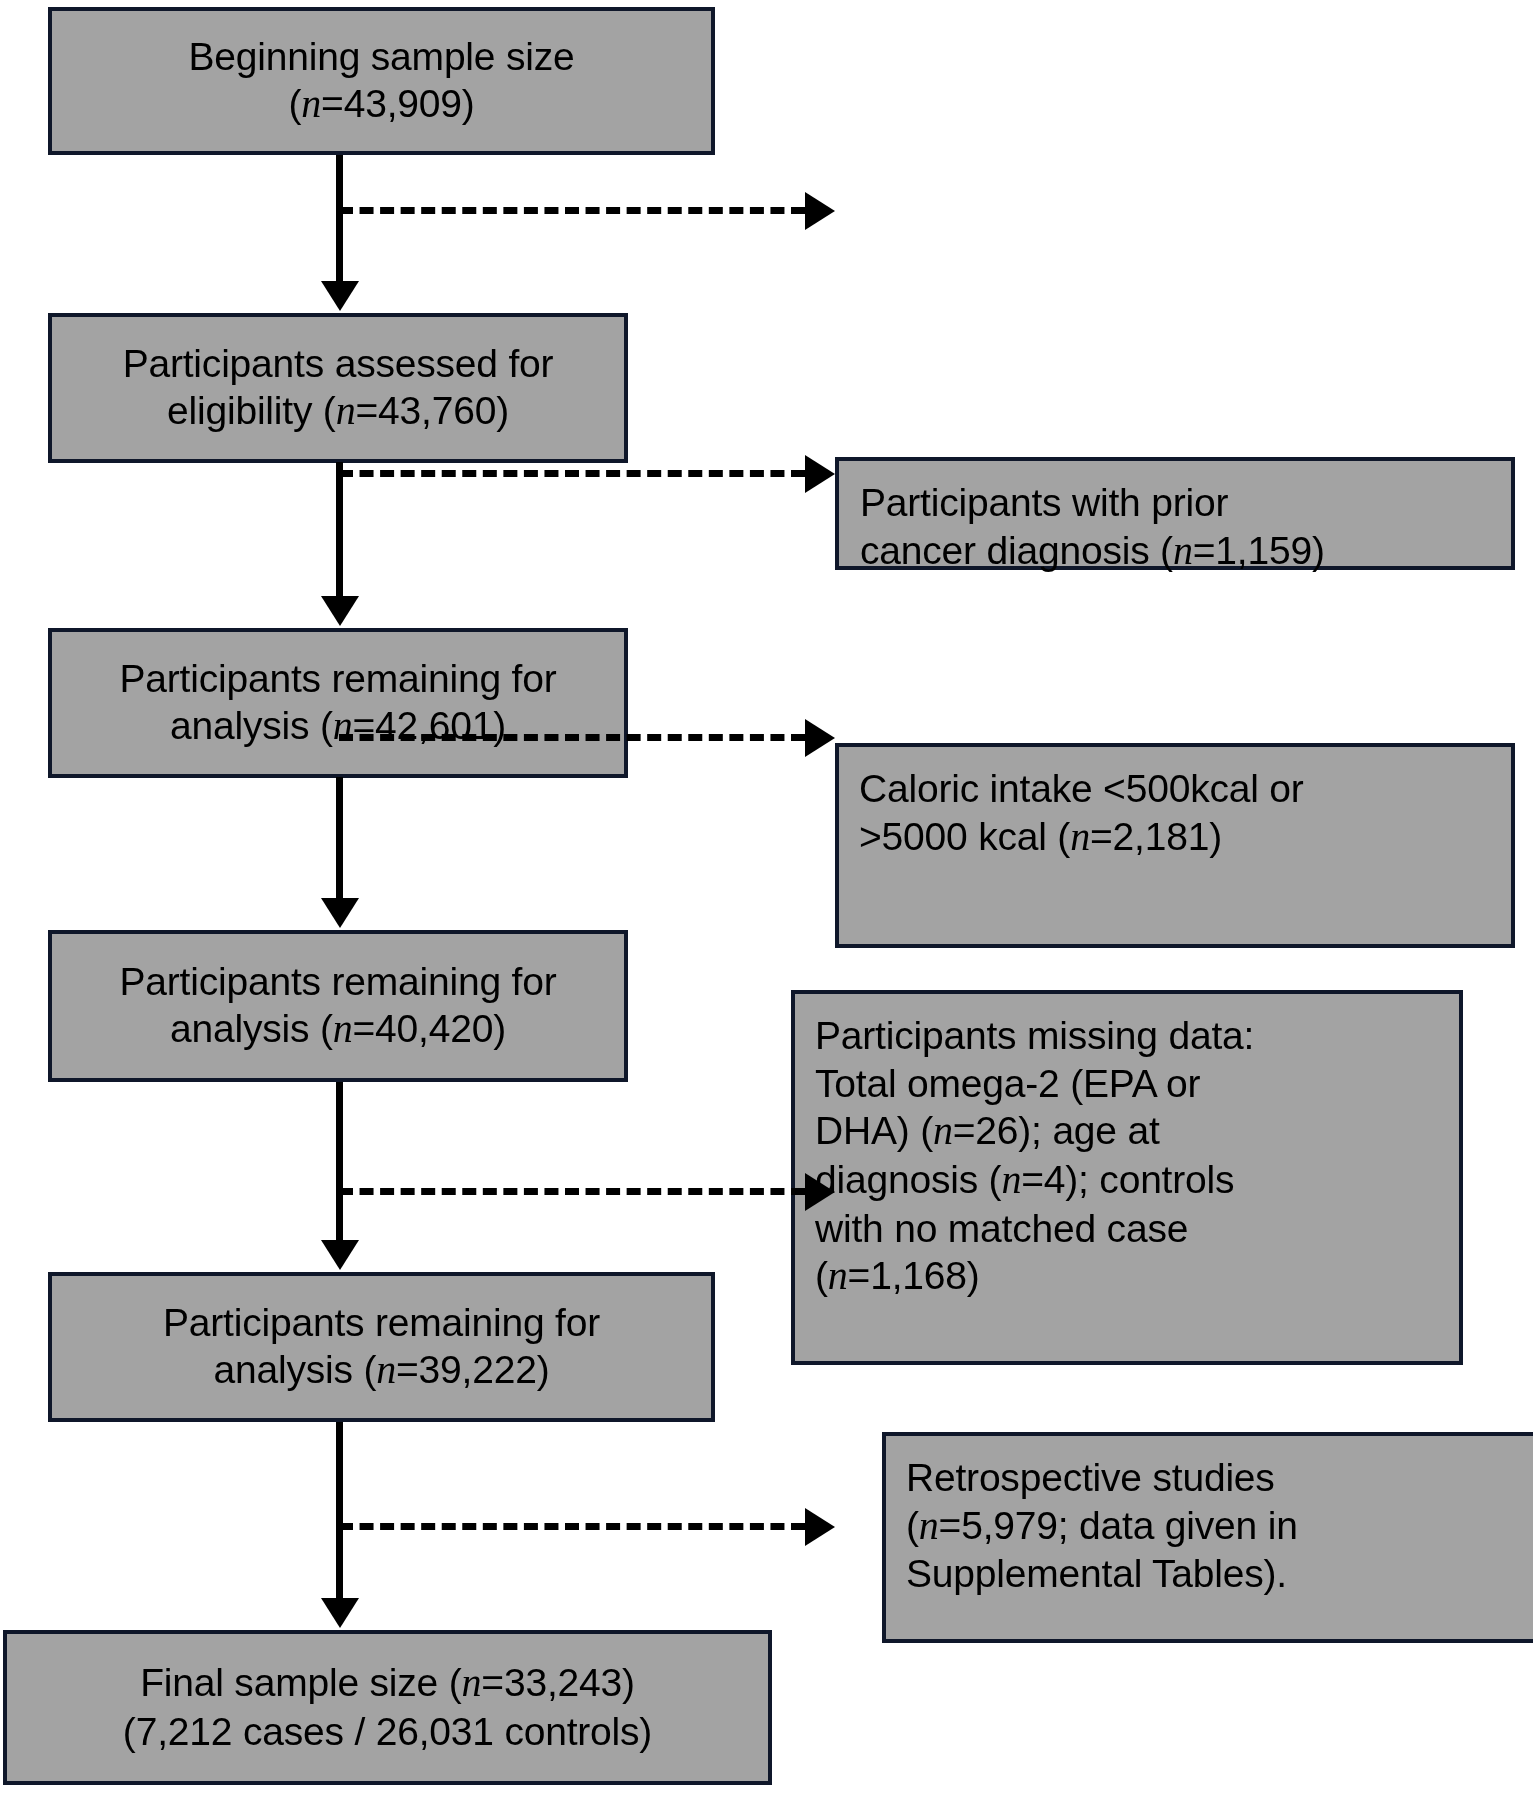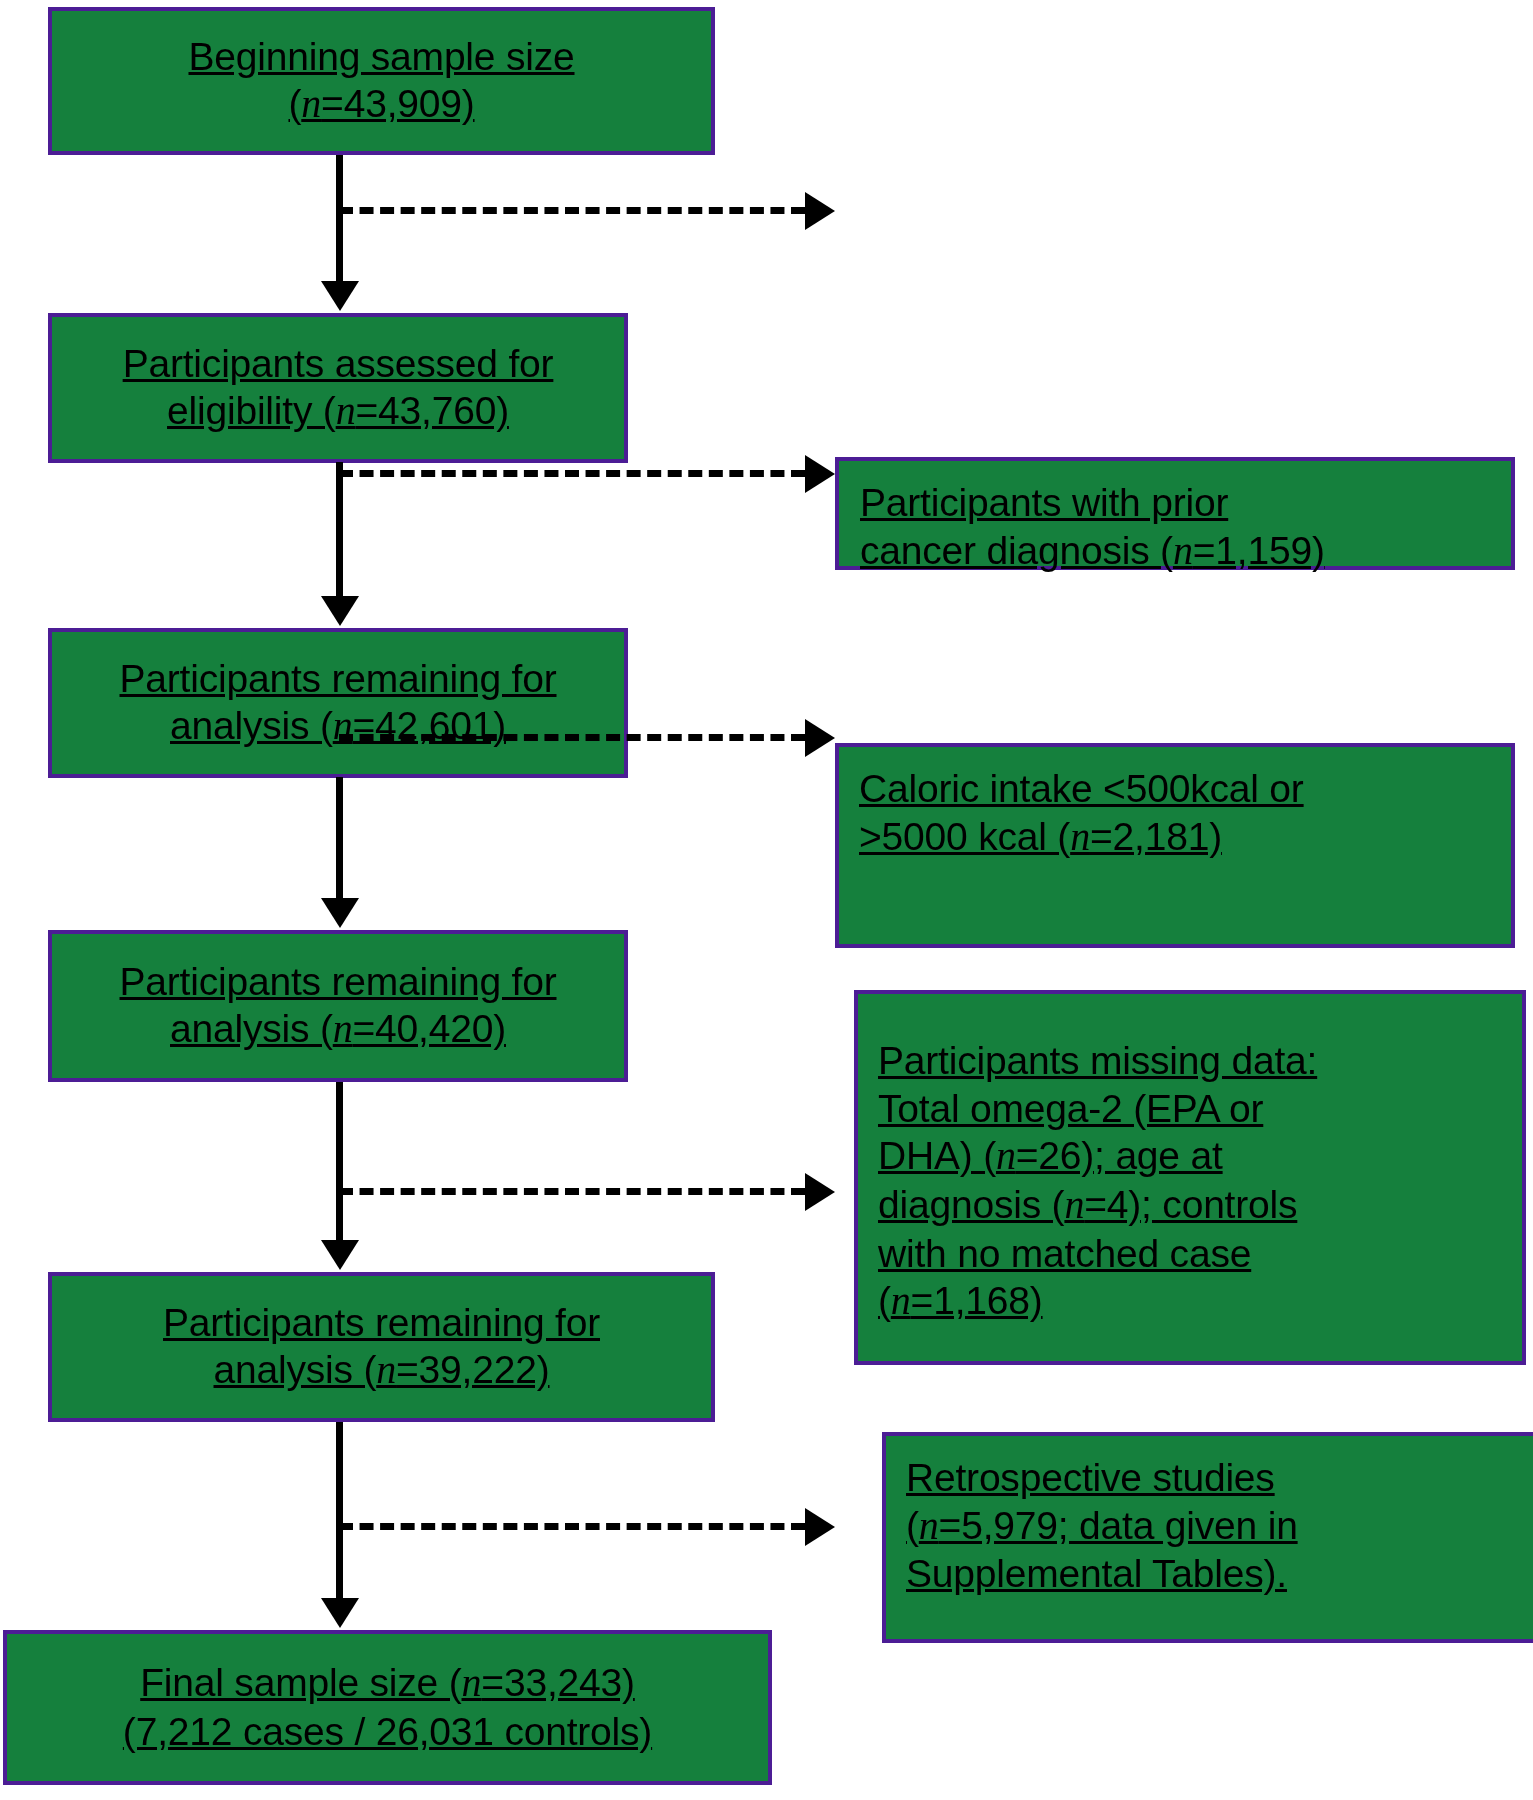--- a/index.html
+++ b/index.html
@@ -12,27 +12,26 @@
     width: 1533px;
     height: 1800px;
     background: #ffffff;
     font-family: "Liberation Sans", sans-serif;
     color: #000000;
     overflow: hidden;
   }
   .node {
     position: absolute;
     box-sizing: border-box;
-    border: 4px solid #4c1d95;
-    background: #15803d;
+    border: 4px solid #0f172a;
+    background: #a3a3a3;
     display: flex;
     align-items: center;
     justify-content: center;
     padding: 6px 14px;
-    text-decoration: underline;
   }
   .node .txt {
     font-size: 39px;
     line-height: 1.22;
     letter-spacing: -0.2px;
   }
   .node.center .txt { text-align: center; }
   .node.leftal {
     justify-content: flex-start;
     align-items: flex-start;
@@ -129,21 +128,21 @@
     </div>
   </div>
 
   <div class="node leftal" style="left:835px; top:743px; width:680px; height:205px;">
     <div class="txt">
       <span>Caloric intake &lt;500kcal or</span><br>
       <span>&gt;5000 kcal (</span><em class="n">n</em><span>=2,181)</span>
     </div>
   </div>
 
-  <div class="node leftal" style="left:854px; top:990px; width:672px; height:375px;align-items:center;">
+  <div class="node leftal" style="left:791px; top:990px; width:672px; height:375px;">
     <div class="txt">
       <span>Participants missing data:</span><br>
       <span>Total omega-2 (EPA or</span><br>
       <span>DHA) (</span><em class="n">n</em><span>=26); age at</span><br>
       <span>diagnosis (</span><em class="n">n</em><span>=4); controls</span><br>
       <span>with no matched case</span><br>
       <span>(</span><em class="n">n</em><span>=1,168)</span>
     </div>
   </div>
 

